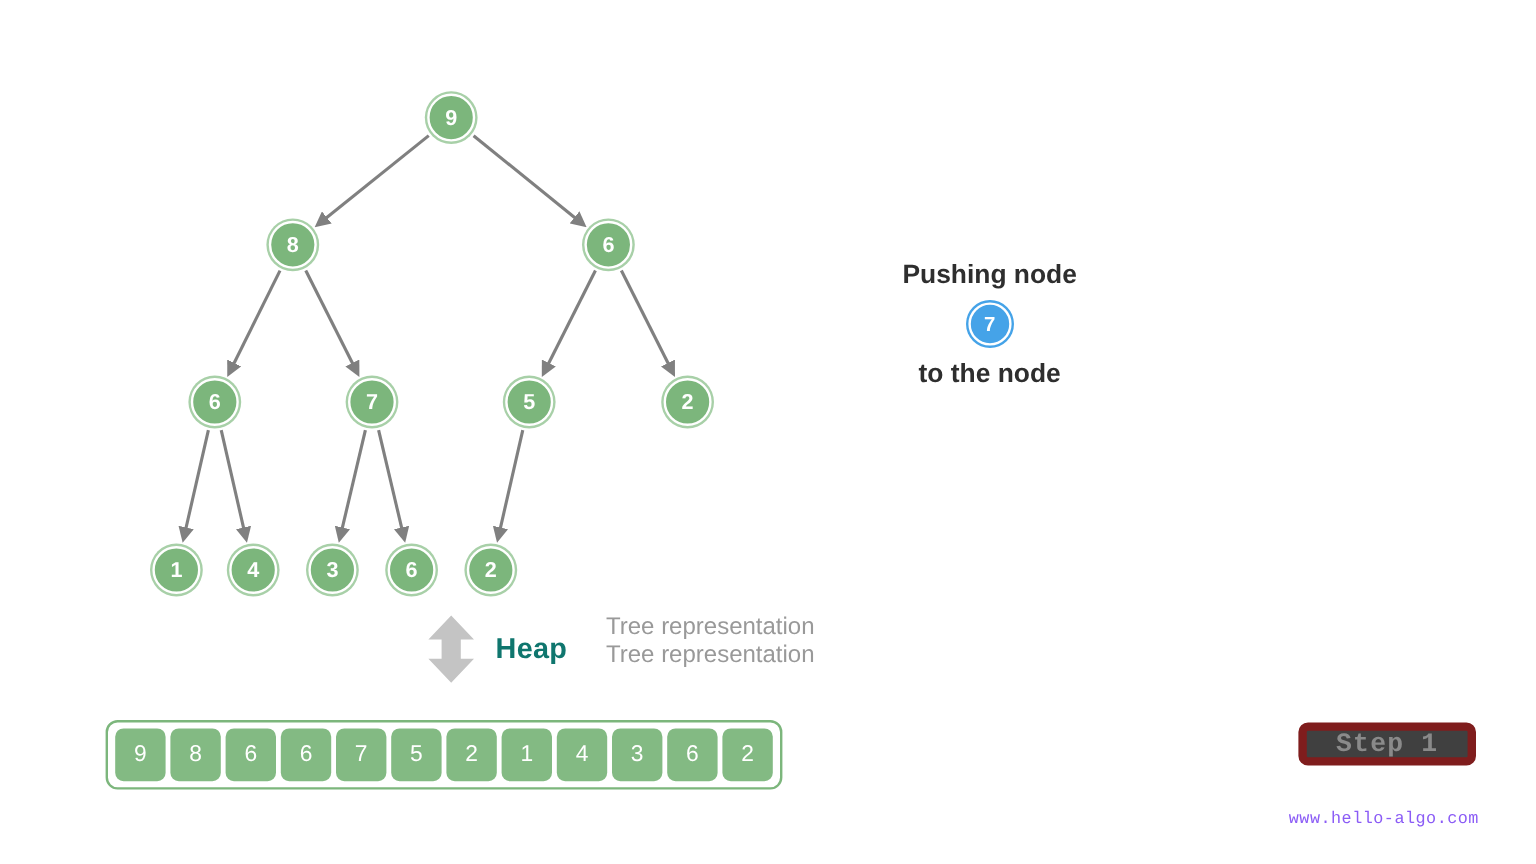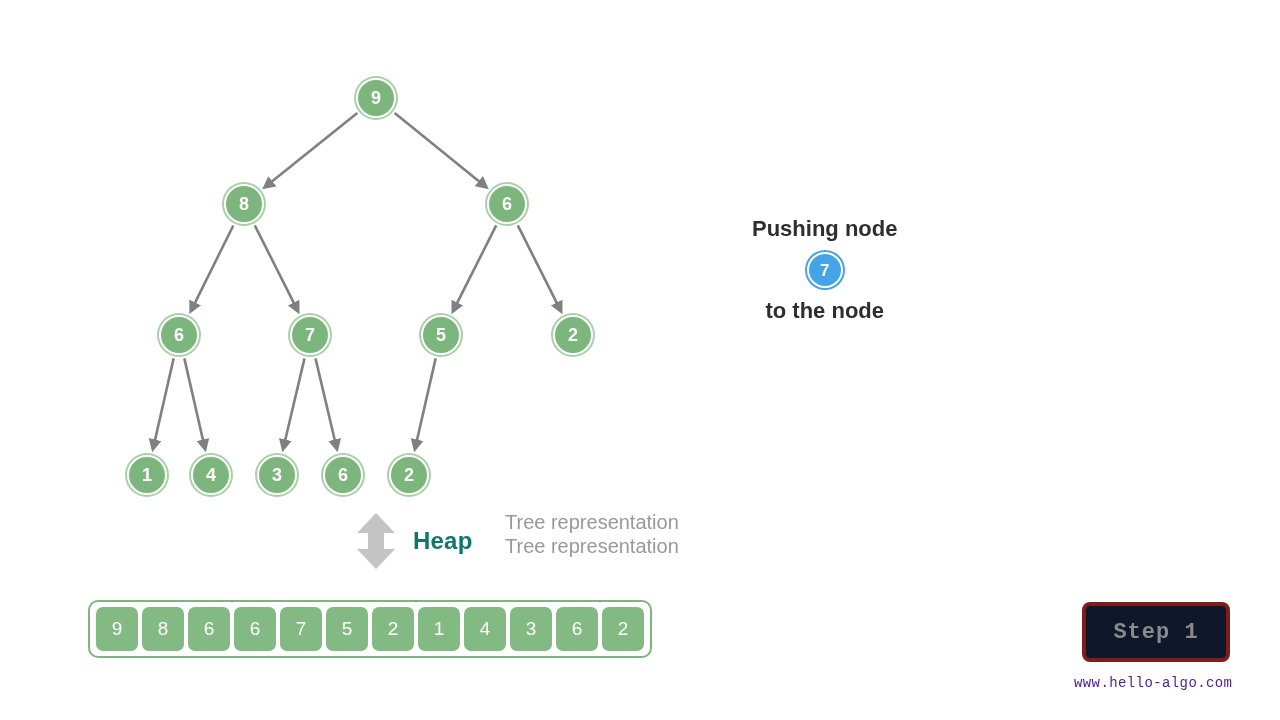--- a/index.html
+++ b/index.html
@@ -147,41 +147,41 @@
     font-weight: 400;
     font-family: "Liberation Sans", sans-serif;
   }
 
   
   #step-badge {
     position: absolute;
     left: 1082px;
     top: 602px;
     width: 148px;
-    height: 60px;
+    height: 36px;
     box-sizing: border-box;
-    border: 4px solid #7f1d1d;
+    border: 7px solid #7f1d1d;
     border-radius: 8px;
-    background: #0f172a;
+    background: #404040;
     display: flex;
     align-items: center;
     justify-content: center;
     color: #8a8a8a;
     font-size: 22px;
     font-weight: 700;
     font-family: "Liberation Mono", monospace;
     letter-spacing: 1px;
   }
 
   
   #watermark {
     position: absolute;
     left: 1074px;
     top: 675px;
-    color: #4c1d95;
+    color: #8b5cf6;
     font-size: 14px;
     font-family: "Liberation Mono", monospace;
     letter-spacing: 0.4px;
     white-space: nowrap;
   }
 </style>
 </head>
 <body>
 
 <div id="canvas">

